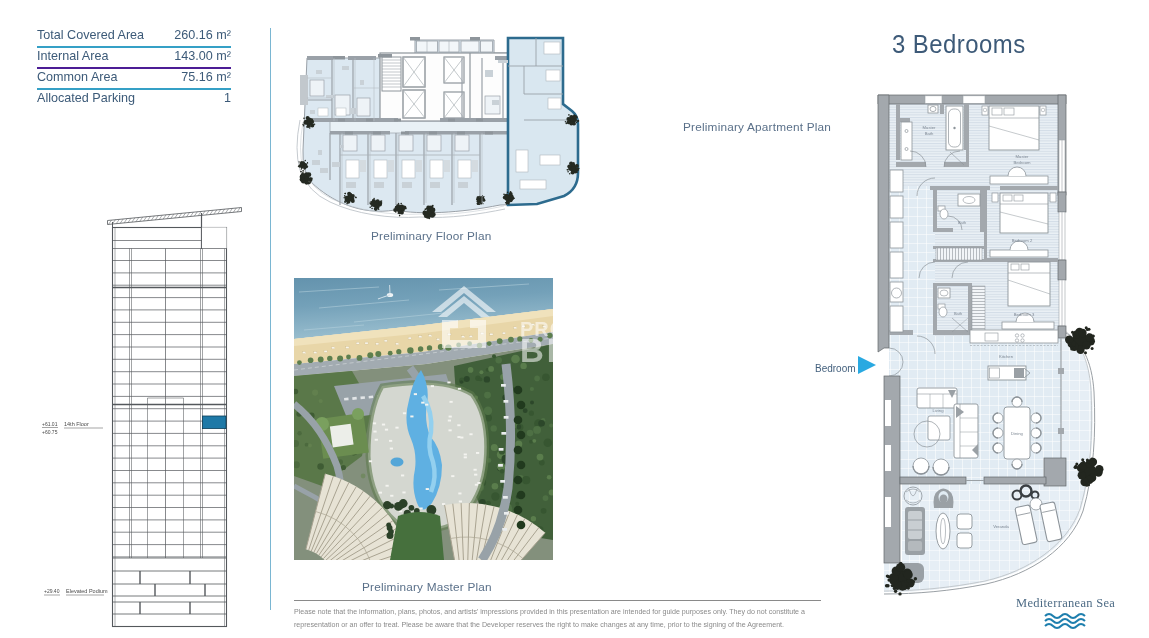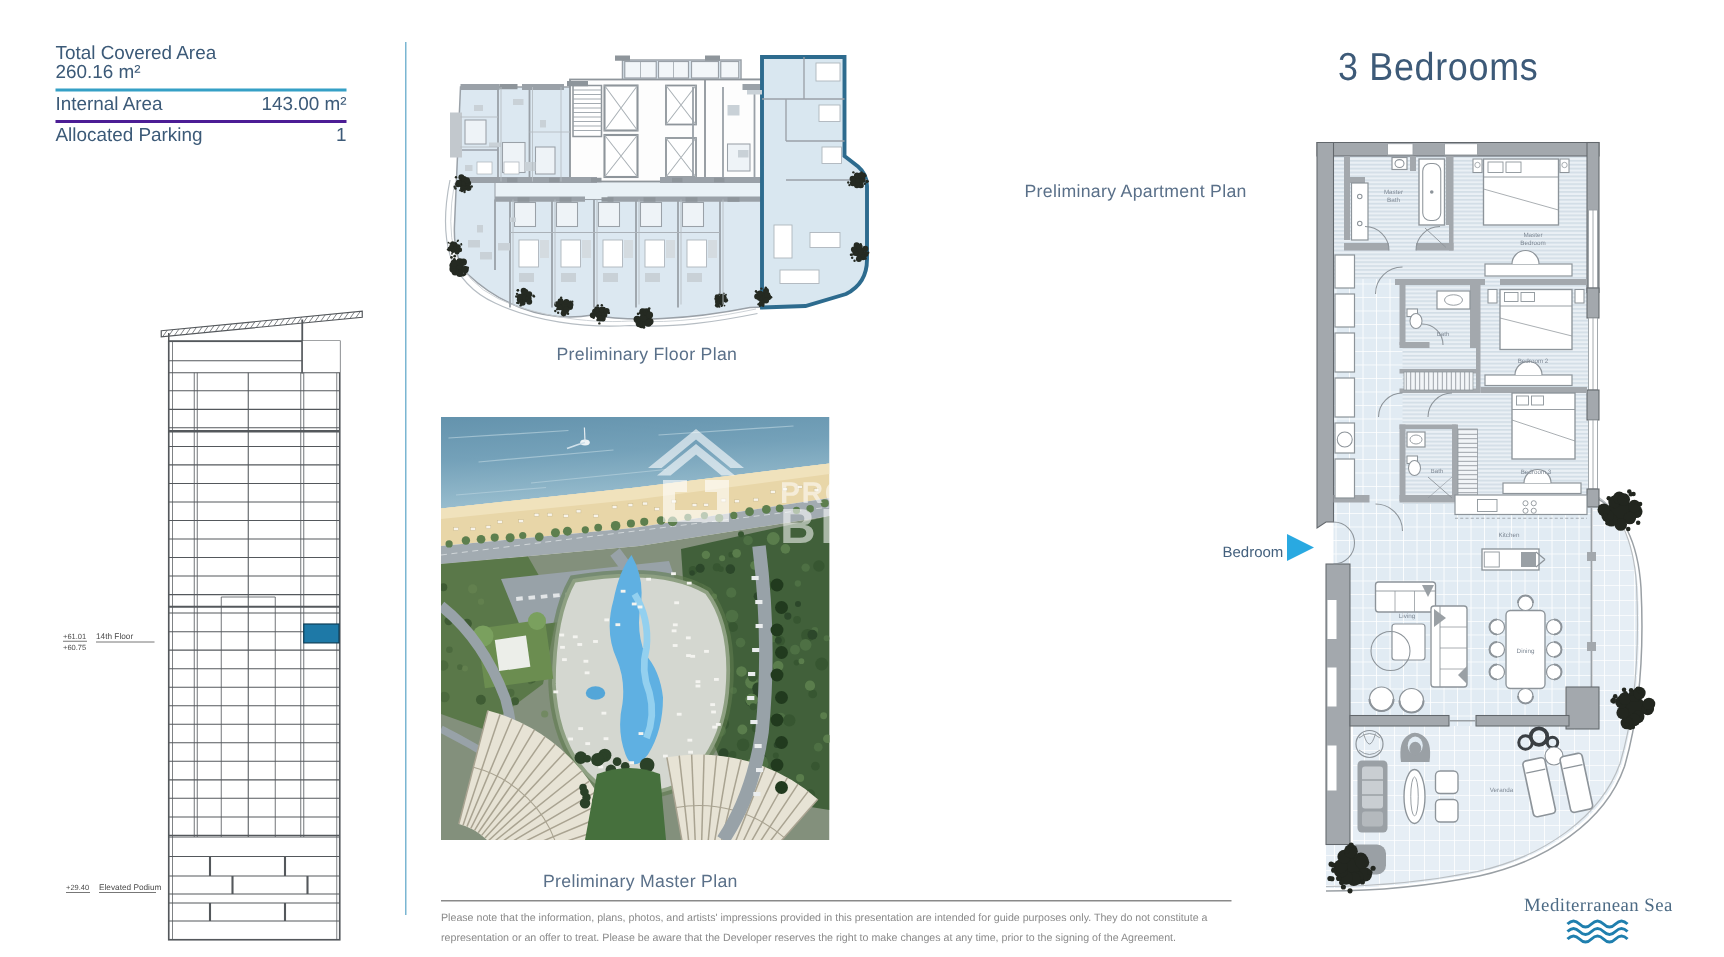--- a/index.html
+++ b/index.html
@@ -6,27 +6,31 @@
   #page{position:relative;width:1149px;height:638px;background:#fff;overflow:hidden;
         font-family:"Liberation Sans",sans-serif;}
   .abs{position:absolute;}
   .cap{color:#5a7089;font-size:11.8px;letter-spacing:0.2px;text-align:right;}
 </style>
 </head>
 <body>
 <div id="page">
 
 <div class="abs" style="left:37px;top:27px;width:194px;color:#3c5a78;font-size:12.6px;line-height:13px;">
-  <div style="display:flex;justify-content:space-between;padding:2px 0 4px 0;border-bottom:2px solid #35a0c6;flex-direction:column;">
+  <div style="display:flex;justify-content:space-between;padding:2px 0 4px 0;border-bottom:2px solid #35a0c6;">
         <span>Total Covered Area</span>
         <span>260.16 m²</span>
       </div>
   <div style="display:flex;justify-content:space-between;padding:2px 0 4px 0;border-bottom:2px solid #4c1d95;">
         <span>Internal Area</span>
         <span>143.00 m²</span>
+      </div>
+  <div style="display:flex;justify-content:space-between;padding:2px 0 4px 0;border-bottom:2px solid #35a0c6;">
+        <span>Common Area</span>
+        <span>75.16 m²</span>
       </div>
   <div style="display:flex;justify-content:space-between;padding:2px 0 4px 0;">
         <span>Allocated Parking</span>
         <span>1</span>
       </div>
 </div>
 
 <div class="abs" style="left:270px;top:28px;width:1px;height:582px;background:#7ab6d2;"></div>
 
 <svg class="abs" style="left:30px;top:195px;" width="215" height="443" viewBox="30 195 215 443">

